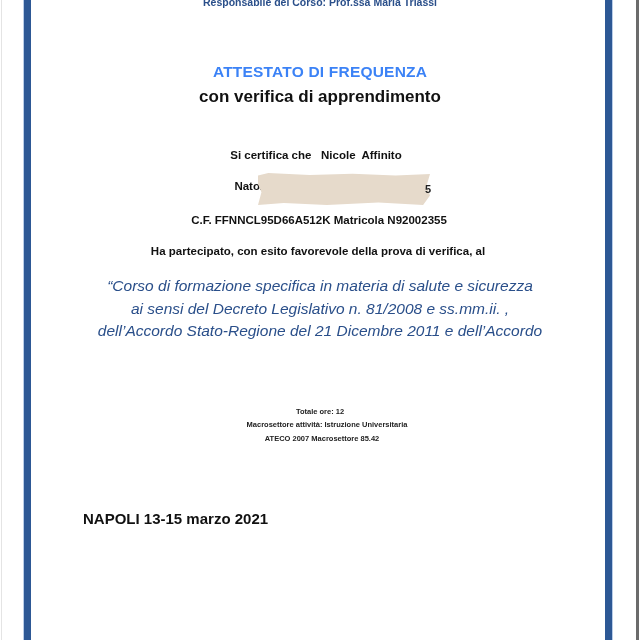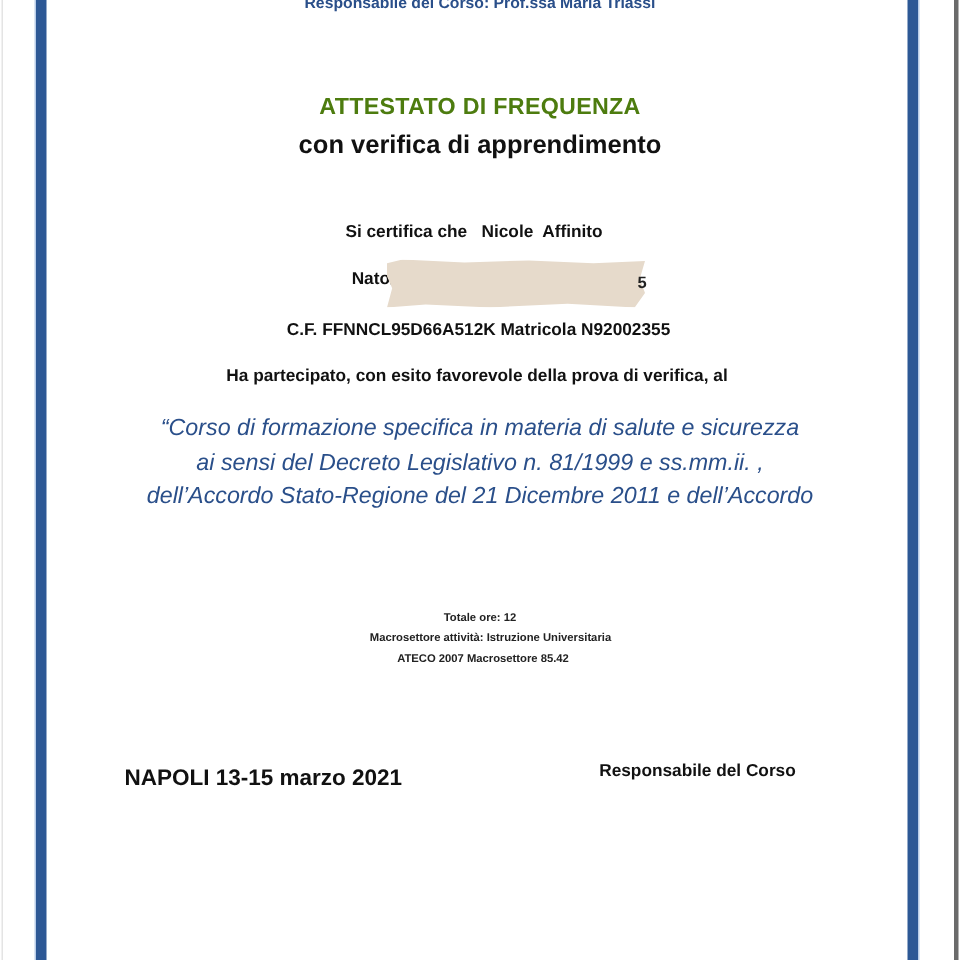--- a/index.html
+++ b/index.html
@@ -48,21 +48,21 @@
   }
   .top-resp {
     top: -4px;
     font-size: 10.5px;
     color: #2a4f8a;
   }
   .title {
     top: 63px;
     font-size: 15.5px;
     letter-spacing: 0.2px;
-    color: #4d7c0f;
+    color: #3b82f6;
   }
   .subtitle {
     top: 87px;
     font-size: 17px;
     color: #111;
   }
   .cert {
     top: 149px;
     font-size: 11.5px;
     left: -4px;
@@ -151,25 +151,24 @@
 </div>
 <div class="redaction"></div>
 <div class="redaction-tail">5</div>
 
 <div class="line cf">C.F. FFNNCL95D66A512K Matricola N92002355</div>
 
 <div class="line partecipato">Ha partecipato, con esito  favorevole della prova di verifica, al</div>
 
 <div class="course">
   <div>“Corso di formazione specifica in materia di salute e sicurezza</div>
-  <div>ai sensi del Decreto Legislativo n. 81/1999 e ss.mm.ii. ,</div>
+  <div>ai sensi del Decreto Legislativo n. 81/2008 e ss.mm.ii. ,</div>
   <div>dell’Accordo Stato-Regione del 21 Dicembre 2011 e dell’Accordo</div>
 </div>
 
 <div class="line small ore">Totale ore: 12</div>
 <div class="line small macro">Macrosettore attività: Istruzione Universitaria</div>
 <div class="line small ateco">ATECO 2007 Macrosettore 85.42</div>
 
 <div class="place">NAPOLI 13-15 marzo 2021</div>
 
 <div class="sign">
-  <div>Responsabile del Corso</div>
 </div>
 
 </body></html>

